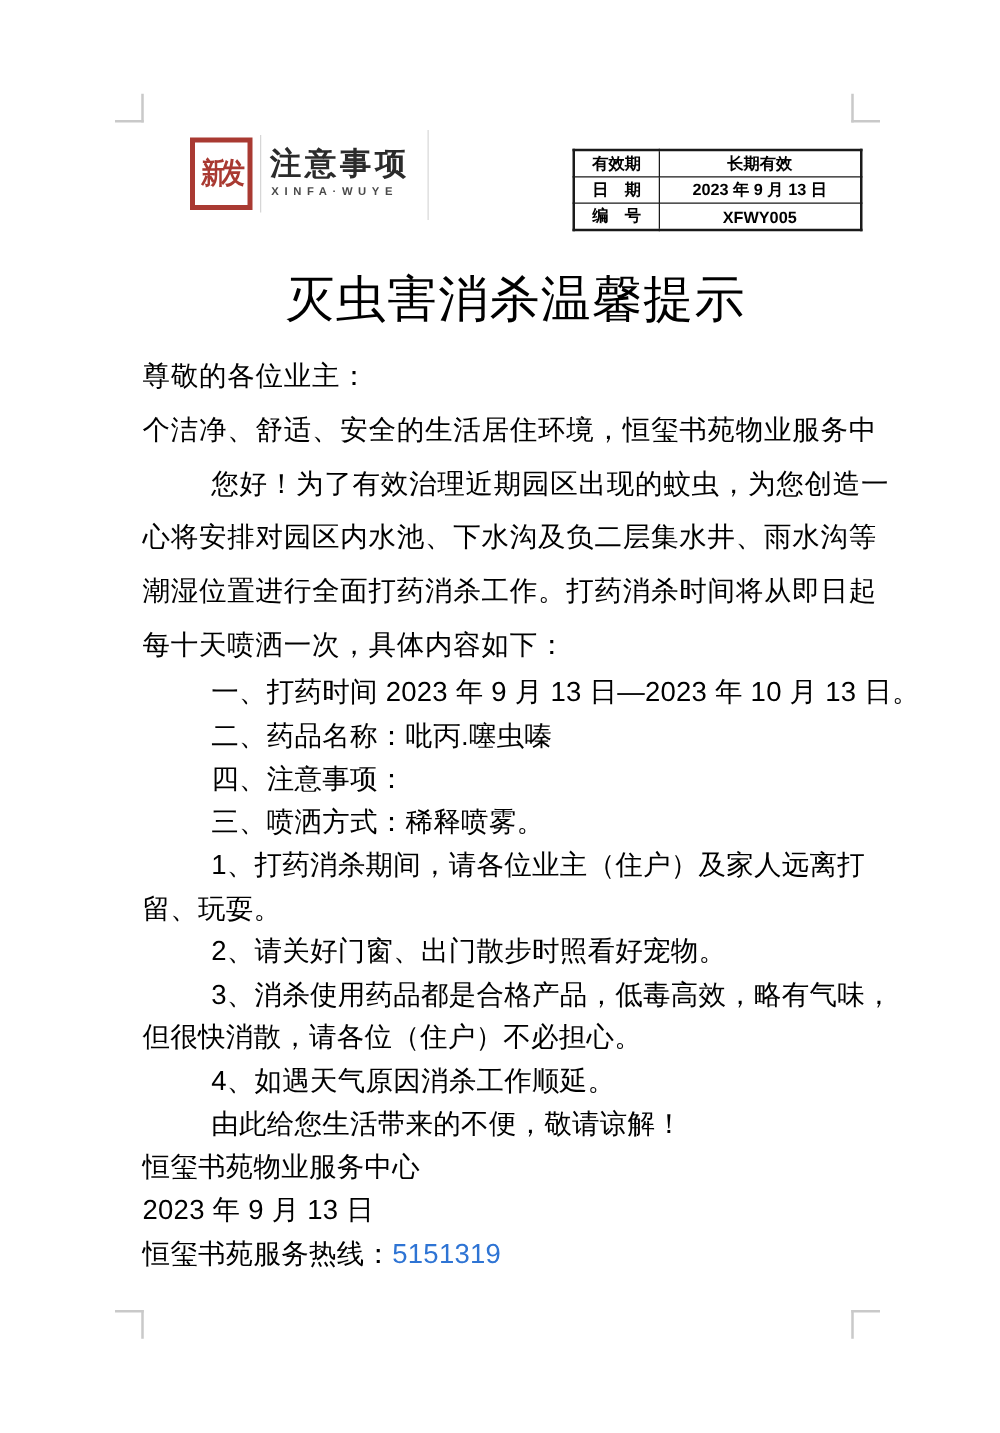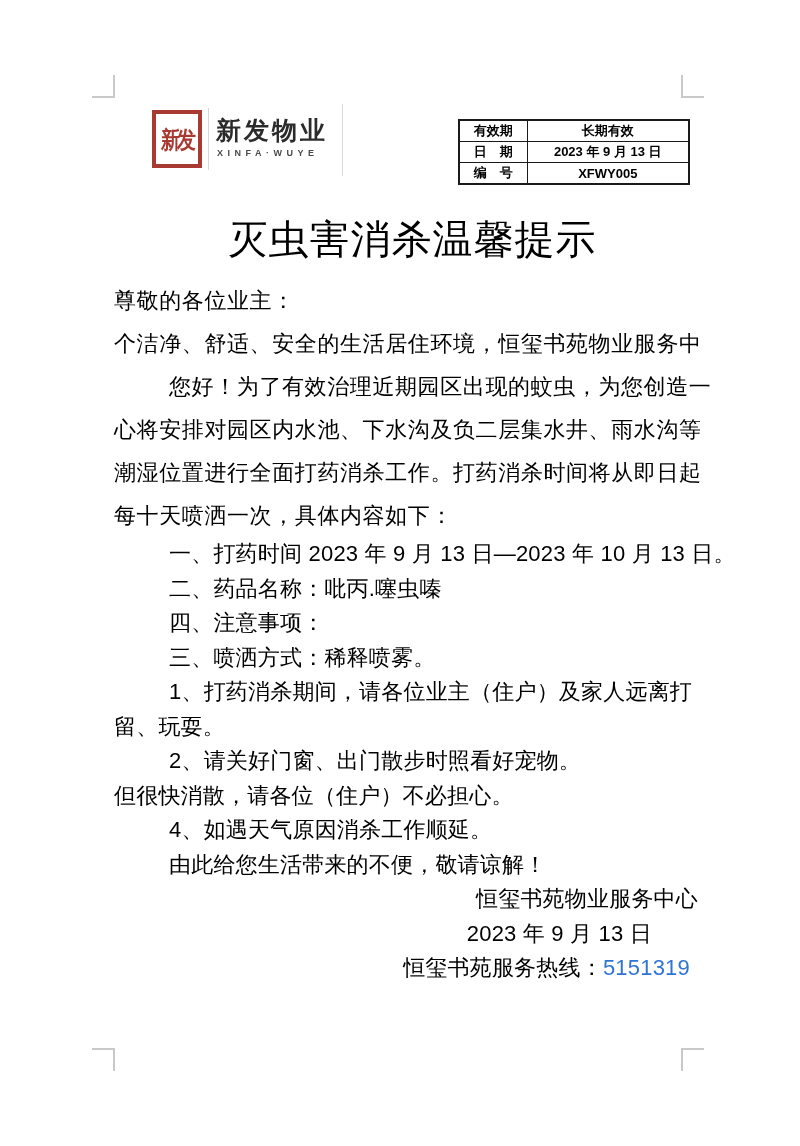--- a/index.html
+++ b/index.html
@@ -59,21 +59,21 @@
     font-size:40px; font-weight:400; letter-spacing:1px; color:#000;
     white-space:nowrap;
   }
 
   
   .body-text { position:absolute; left:100px; top:279px; width:600px; }
   .bl { white-space:nowrap;margin-left:14px; }
   .blockA .bl { height:43px;   line-height:43px;   font-size:22px; letter-spacing:0.6px; }
   .blockB .bl { height:34.5px; line-height:34.5px; font-size:22px; letter-spacing:0.2px; }
   .ind { text-indent:55px; }
-  .sig { text-align:right; }
+  .sig { text-align:left; }
   .sig-org  { padding-right:2px; }
   .sig-date { padding-right:48px; }
   .sig-hot  { padding-right:10px; }
   .phone { color:#2e74d4; }
 </style>
 </head>
 <body>
 
 <div class="page">
 
@@ -81,21 +81,21 @@
   <div class="cropmark cm-tr"></div>
   <div class="cropmark cm-bl"></div>
   <div class="cropmark cm-br"></div>
 
   <div class="logo">
     <div class="seal">
       <span>新</span>
       <span>发</span>
     </div>
     <div class="logo-sep1"></div>
-    <div class="wordmark">新发物业</div>
+    <div class="wordmark">注意事项</div>
     <div class="wordmark-en">XINFA·WUYE</div>
     <div class="logo-sep2"></div>
   </div>
 
   <table class="info-table">
     <colgroup>
         <col class="c-label">
         <col class="c-value">
       </colgroup>
     <tbody>
@@ -126,20 +126,21 @@
       <div class="bl">每十天喷洒一次，具体内容如下：</div>
     </div>
     <div class="blockB">
       <div class="bl ind">一、打药时间 2023 年 9 月 13 日—2023 年 10 月 13 日。</div>
       <div class="bl ind">二、药品名称：吡丙.噻虫嗪</div>
       <div class="bl ind">四、注意事项：</div>
       <div class="bl ind">三、喷洒方式：稀释喷雾。</div>
       <div class="bl ind">1、打药消杀期间，请各位业主（住户）及家人远离打</div>
       <div class="bl">留、玩耍。</div>
       <div class="bl ind">2、请关好门窗、出门散步时照看好宠物。</div>
+      <div class="bl ind">3、消杀使用药品都是合格产品，低毒高效，略有气味，</div>
       <div class="bl">但很快消散，请各位（住户）不必担心。</div>
       <div class="bl ind">4、如遇天气原因消杀工作顺延。</div>
       <div class="bl ind">由此给您生活带来的不便，敬请谅解！</div>
 
       <div class="bl sig sig-org">恒玺书苑物业服务中心</div>
       <div class="bl sig sig-date">2023 年 9 月 13 日</div>
       <div class="bl sig sig-hot"><span>恒玺书苑服务热线：</span><span class="phone">5151319</span></div>
     </div>
   </div>
 

